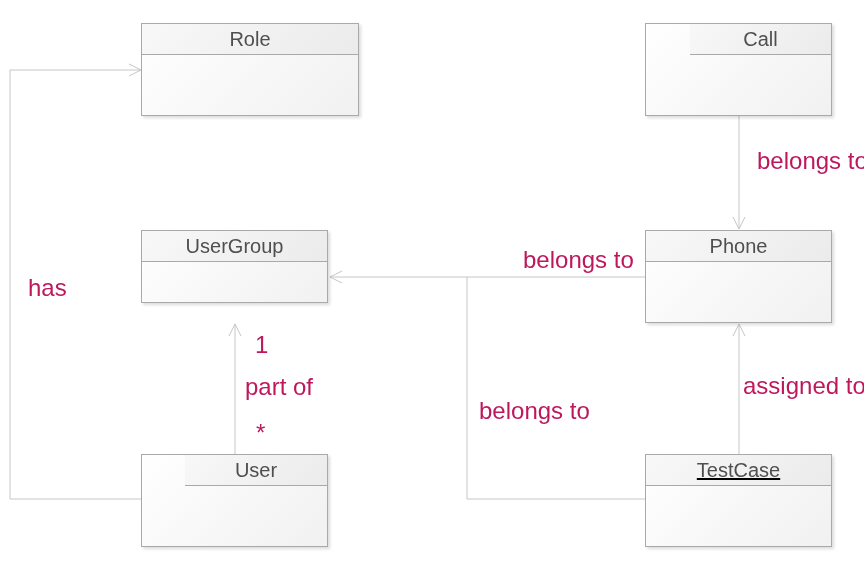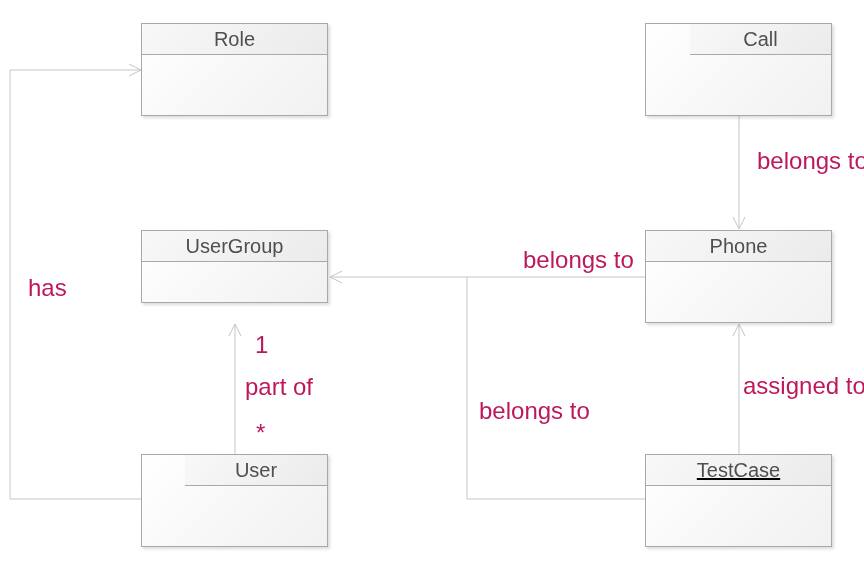--- a/index.html
+++ b/index.html
@@ -68,21 +68,21 @@
       </marker>
     </defs>
   <polyline points="141,499 10,499 10,70 141,70" class="edge-line" marker-end="url(#openArrow)"></polyline>
       <polyline points="739,116 739,229" class="edge-line" marker-end="url(#openArrow)"></polyline>
       <polyline points="645,277 330,277" class="edge-line" marker-end="url(#openArrow)"></polyline>
       <polyline points="235,454 235,324" class="edge-line" marker-end="url(#openArrow)"></polyline>
       <polyline points="739,454 739,324" class="edge-line" marker-end="url(#openArrow)"></polyline>
       <polyline points="645,499 467,499 467,277" class="edge-line"></polyline>
     </svg>
   <div id="nodes-layer">
-      <div class="uml-node" style="left: 141px; top: 23px; width: 187px; height: 93px;">
+      <div class="uml-node" style="left: 141px; top: 23px; width: 218px; height: 93px;">
     <div class="uml-title">Role</div>
     <div class="uml-body"></div>
   </div>
       <div class="uml-node" style="left: 645px; top: 23px; width: 187px; height: 93px; padding-left: 44px;">
     <div class="uml-title">Call</div>
     <div class="uml-body"></div>
   </div>
       <div class="uml-node" style="left: 141px; top: 230px; width: 187px; height: 73px;">
     <div class="uml-title">UserGroup</div>
     <div class="uml-body"></div>

